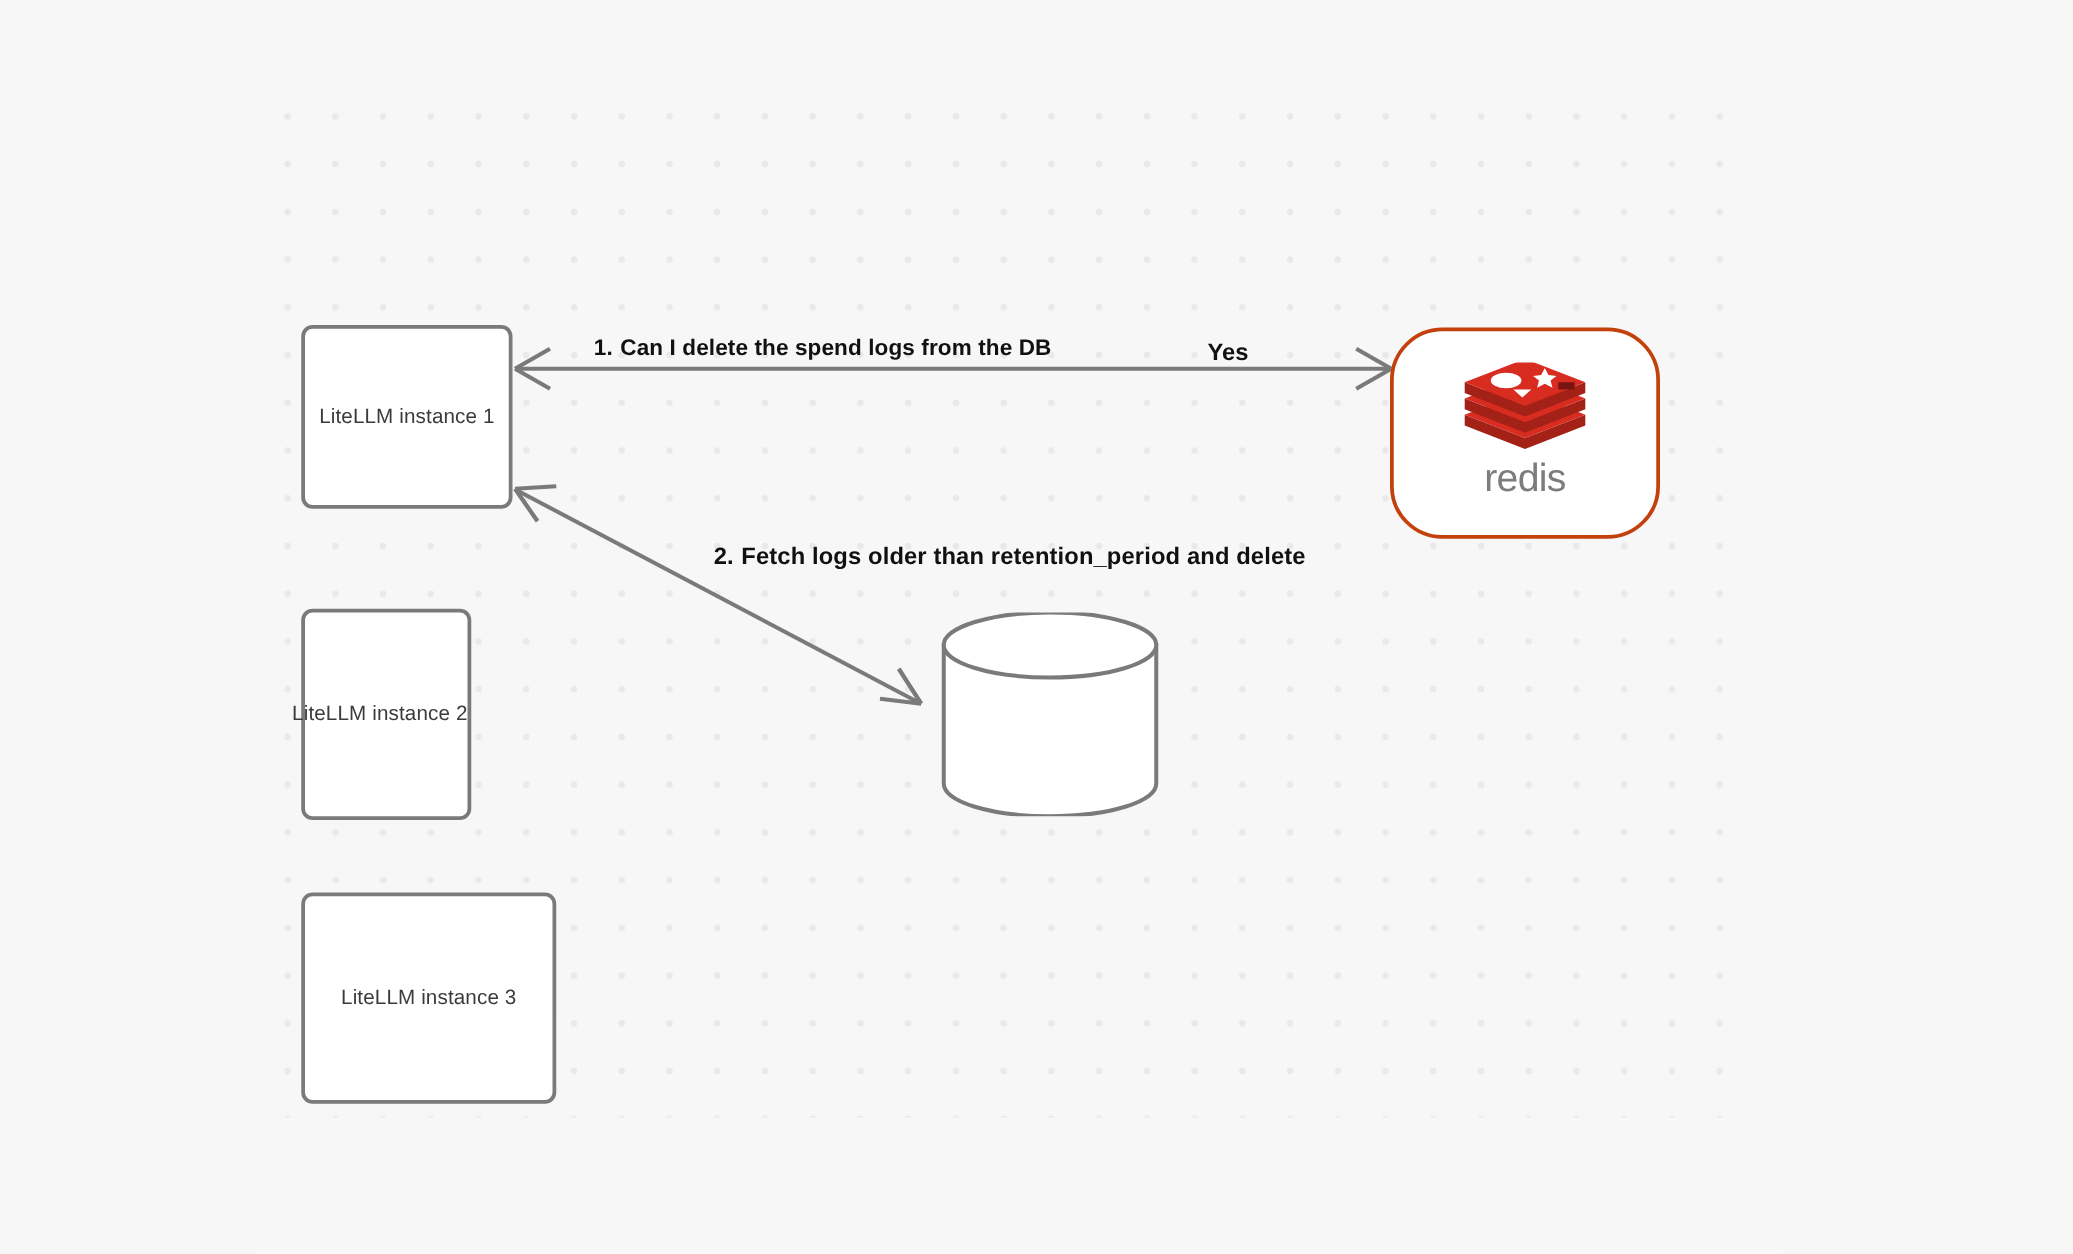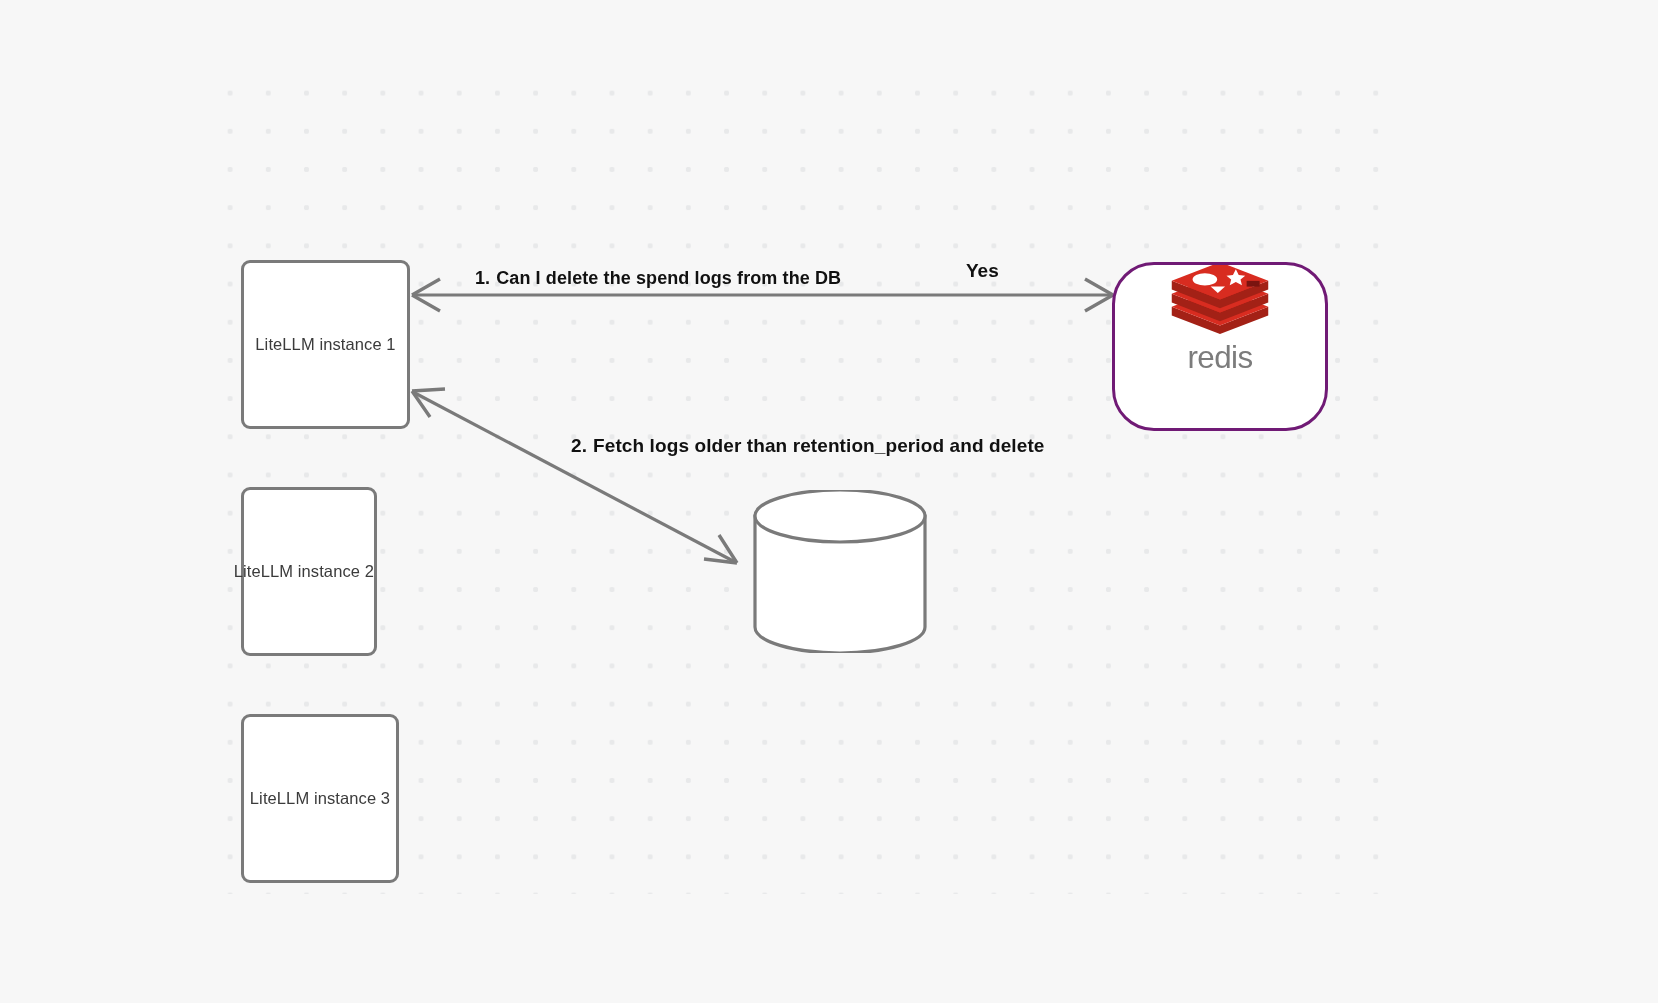--- a/index.html
+++ b/index.html
@@ -50,39 +50,39 @@
     align-items: center;
     justify-content: center;
   }
   .node-box .node-label {
     font-size: 16.5px;
     color: #3b3b3b;
     font-family: "Liberation Sans", sans-serif;
     letter-spacing: 0.1px;
     white-space: nowrap;
   }
-  #instance-1 { left: 241px; top: 260px;  width: 169px; height: 169px; }
+  #instance-1 { left: 241px; top: 260px;  width: 169px; height: 147px; }
   #instance-2 { left: 241px; top: 487px;  width: 136px; height: 169px; justify-content: flex-end; }
-  #instance-3 { left: 241px; top: 714px;  width: 158px; height: 169px; }
+  #instance-3 { left: 241px; top: 714px;  width: 204px; height: 169px; }
 
   
   #redis-node {
     position: absolute;
     left: 1112px;
     top: 262px;
     width: 216px;
     height: 169px;
     box-sizing: border-box;
     background: #ffffff;
-    border: 3px solid #701a75;
+    border: 3px solid #c2410c;
     border-radius: 42px;
     display: flex;
     flex-direction: column;
     align-items: center;
-    justify-content: flex-start;
+    justify-content: center;
   }
   #redis-logo-mark { width: 108px; height: 72px; display: block; margin-bottom: 1px; }
   #redis-wordmark  { width: 112px; height: 40px; display: block; }
 
   
   #db-node {
     position: absolute;
     left: 751px;
     top: 490px;
     width: 178px;
@@ -119,21 +119,21 @@
   }
   #edge-label-1 {
     left: 475px;
     top: 268px;
     font-size: 18px;
     letter-spacing: 0.1px;
   }
   #edge-label-1 .step-num { margin-right: 6px; }
   #edge-label-yes {
     left: 966px;
-    top: 260px;
+    top: 272px;
     font-size: 19px;
   }
   #edge-label-2 {
     left: 552px;
     top: 435px;
     font-size: 19px;
     letter-spacing: 0.1px;
     margin-left: 19px;
   }
   #edge-label-2 .step-num { margin-right: 6px; }

